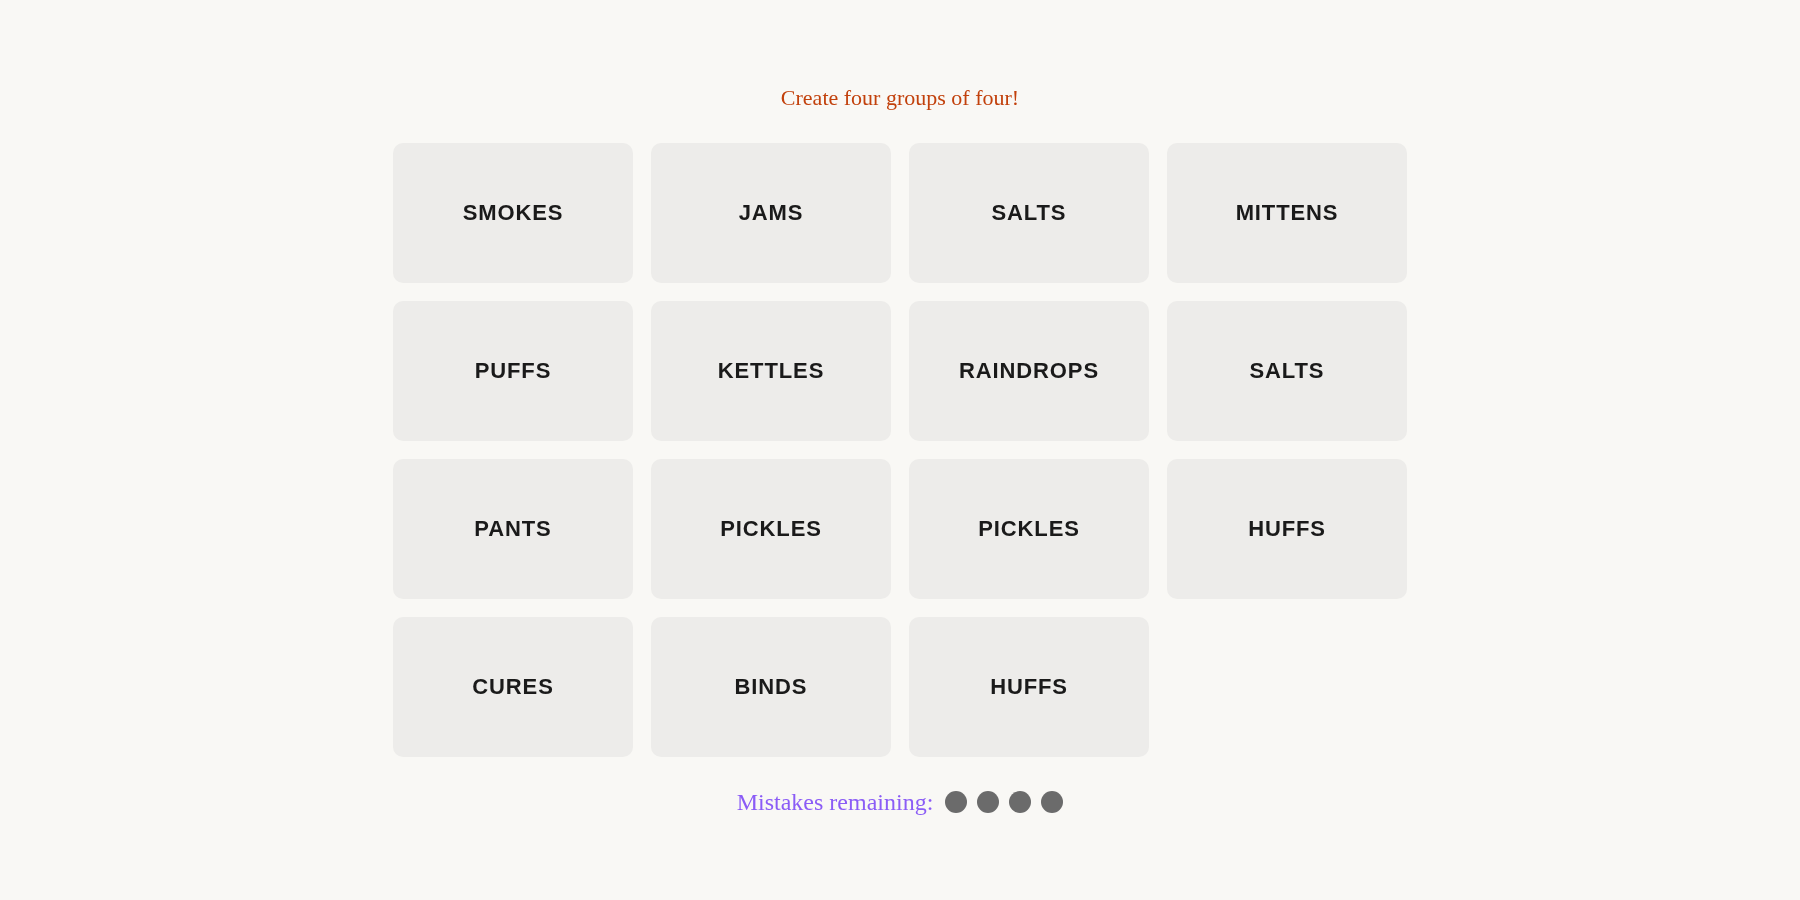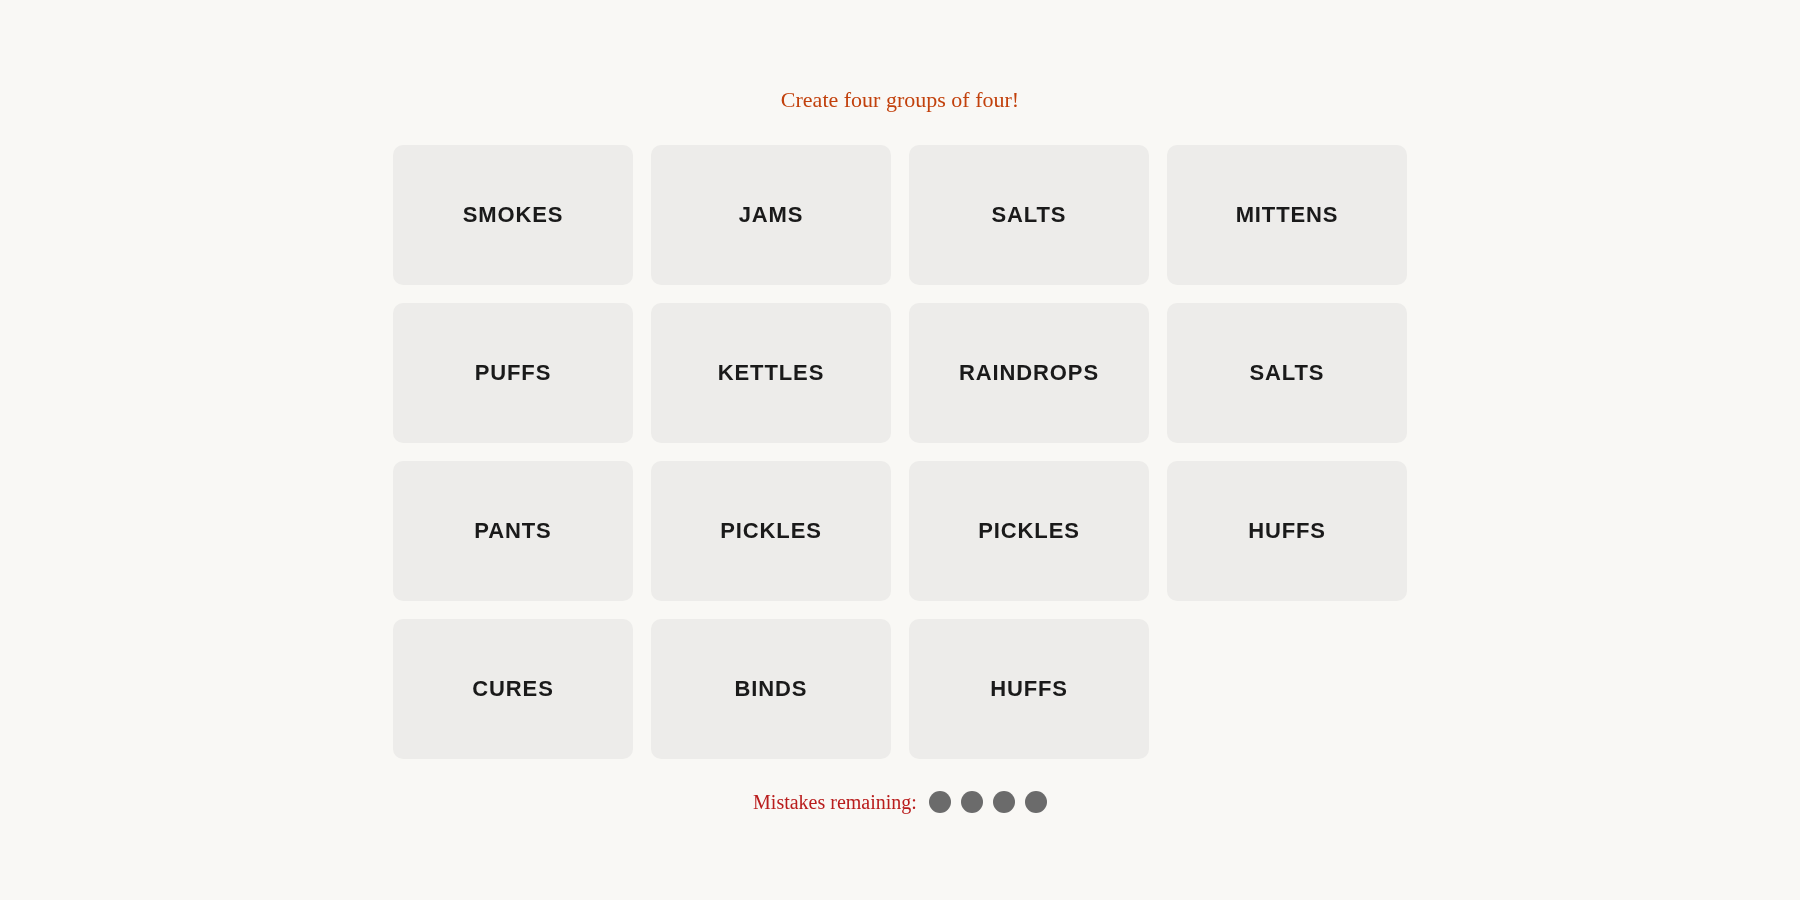--- a/index.html
+++ b/index.html
@@ -55,22 +55,22 @@
     }
 
     .mistakes-row {
       margin-top: 32px;
       display: flex;
       align-items: center;
       gap: 12px;
     }
 
     .mistakes-label {
-      font-size: 20px;
-      color: #b91c1c;
+      font-size: 24px;
+      color: #8b5cf6;
       font-family: Georgia, serif;
     }
 
     .mistakes-dots {
       display: flex;
       gap: 10px;
     }
 
     .dot {
       width: 22px;

